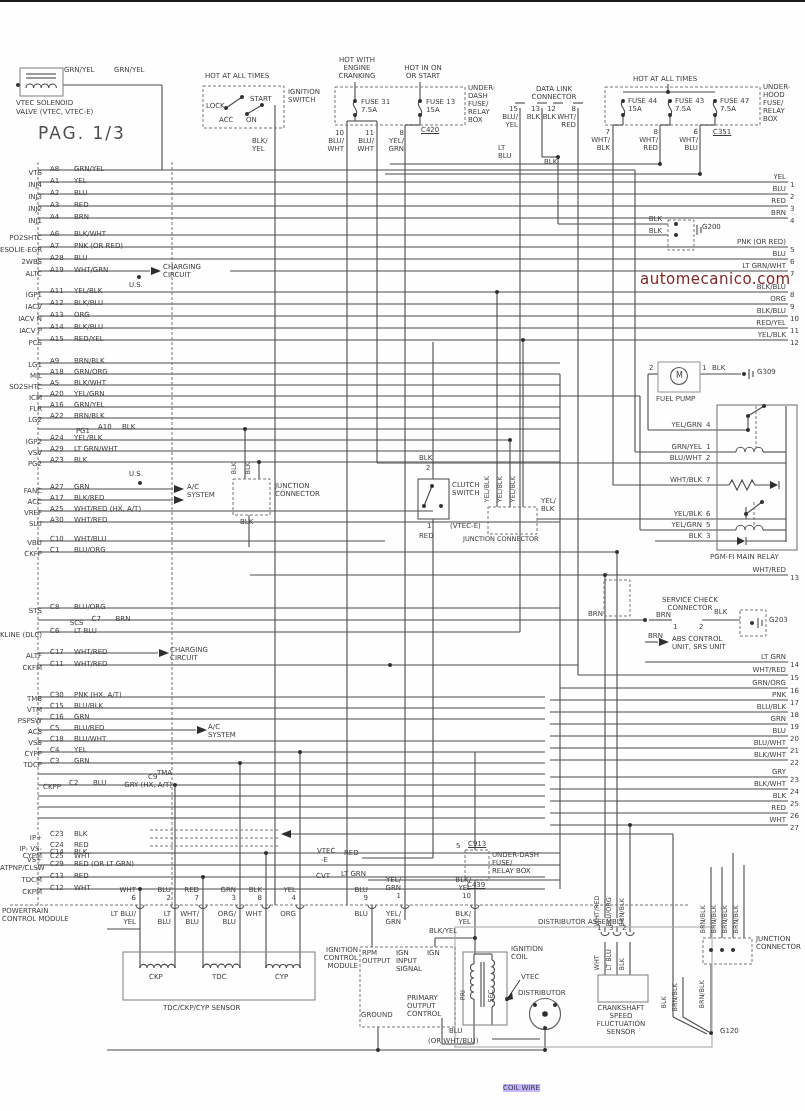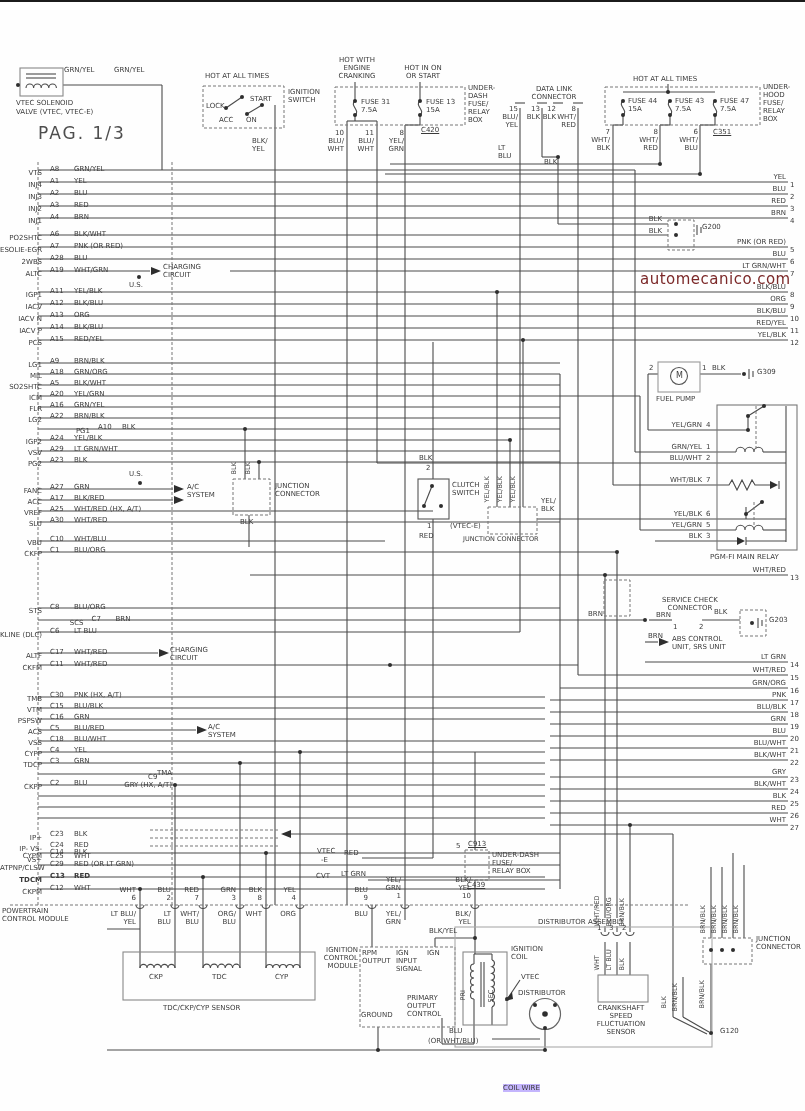--- a/index.html
+++ b/index.html
@@ -771,21 +771,21 @@
       <div class="row" style="height: 11px;">
         <span class="sys">TDCP</span>
         <span class="pin">C3</span>
         <span class="col">GRN</span>
       </div>
       <div class="row" style="height: 11px; flex-direction: column;">
         <span class="sys">TMA</span>
         <span class="pin">C9</span>
         <span class="col">GRY (HX, A/T)</span>
       </div>
-      <div class="row" style="height: 11px;">
+      <div class="row" style="height: 11px; margin-left: 19px;">
         <span class="sys">CKPP</span>
         <span class="pin">C2</span>
         <span class="col">BLU</span>
       </div>
       <div class="row" style="height: 11px; margin-top: 40px;">
         <span class="sys">IP+</span>
         <span class="pin">C23</span>
         <span class="col">BLK</span>
       </div>
       <div class="row" style="height: 11px;">
@@ -803,21 +803,21 @@
       <div class="row" style="height: 12px;">
         <span class="sys">CYPM</span>
         <span class="pin">C14</span>
         <span class="col">BLK</span>
       </div>
       <div class="row" style="height: 12px;">
         <span class="sys">ATPNP/CLSW</span>
         <span class="pin">C29</span>
         <span class="col">RED (OR LT GRN)</span>
       </div>
-      <div class="row" style="height: 12px; font-weight: bold;">
+      <div class="row" style="height: 12px;">
         <span class="sys">TDCM</span>
         <span class="pin">C13</span>
         <span class="col">RED</span>
       </div>
       <div class="row" style="height: 12px;">
         <span class="sys">CKPM</span>
         <span class="pin">C12</span>
         <span class="col">WHT</span>
       </div>
     </div>

